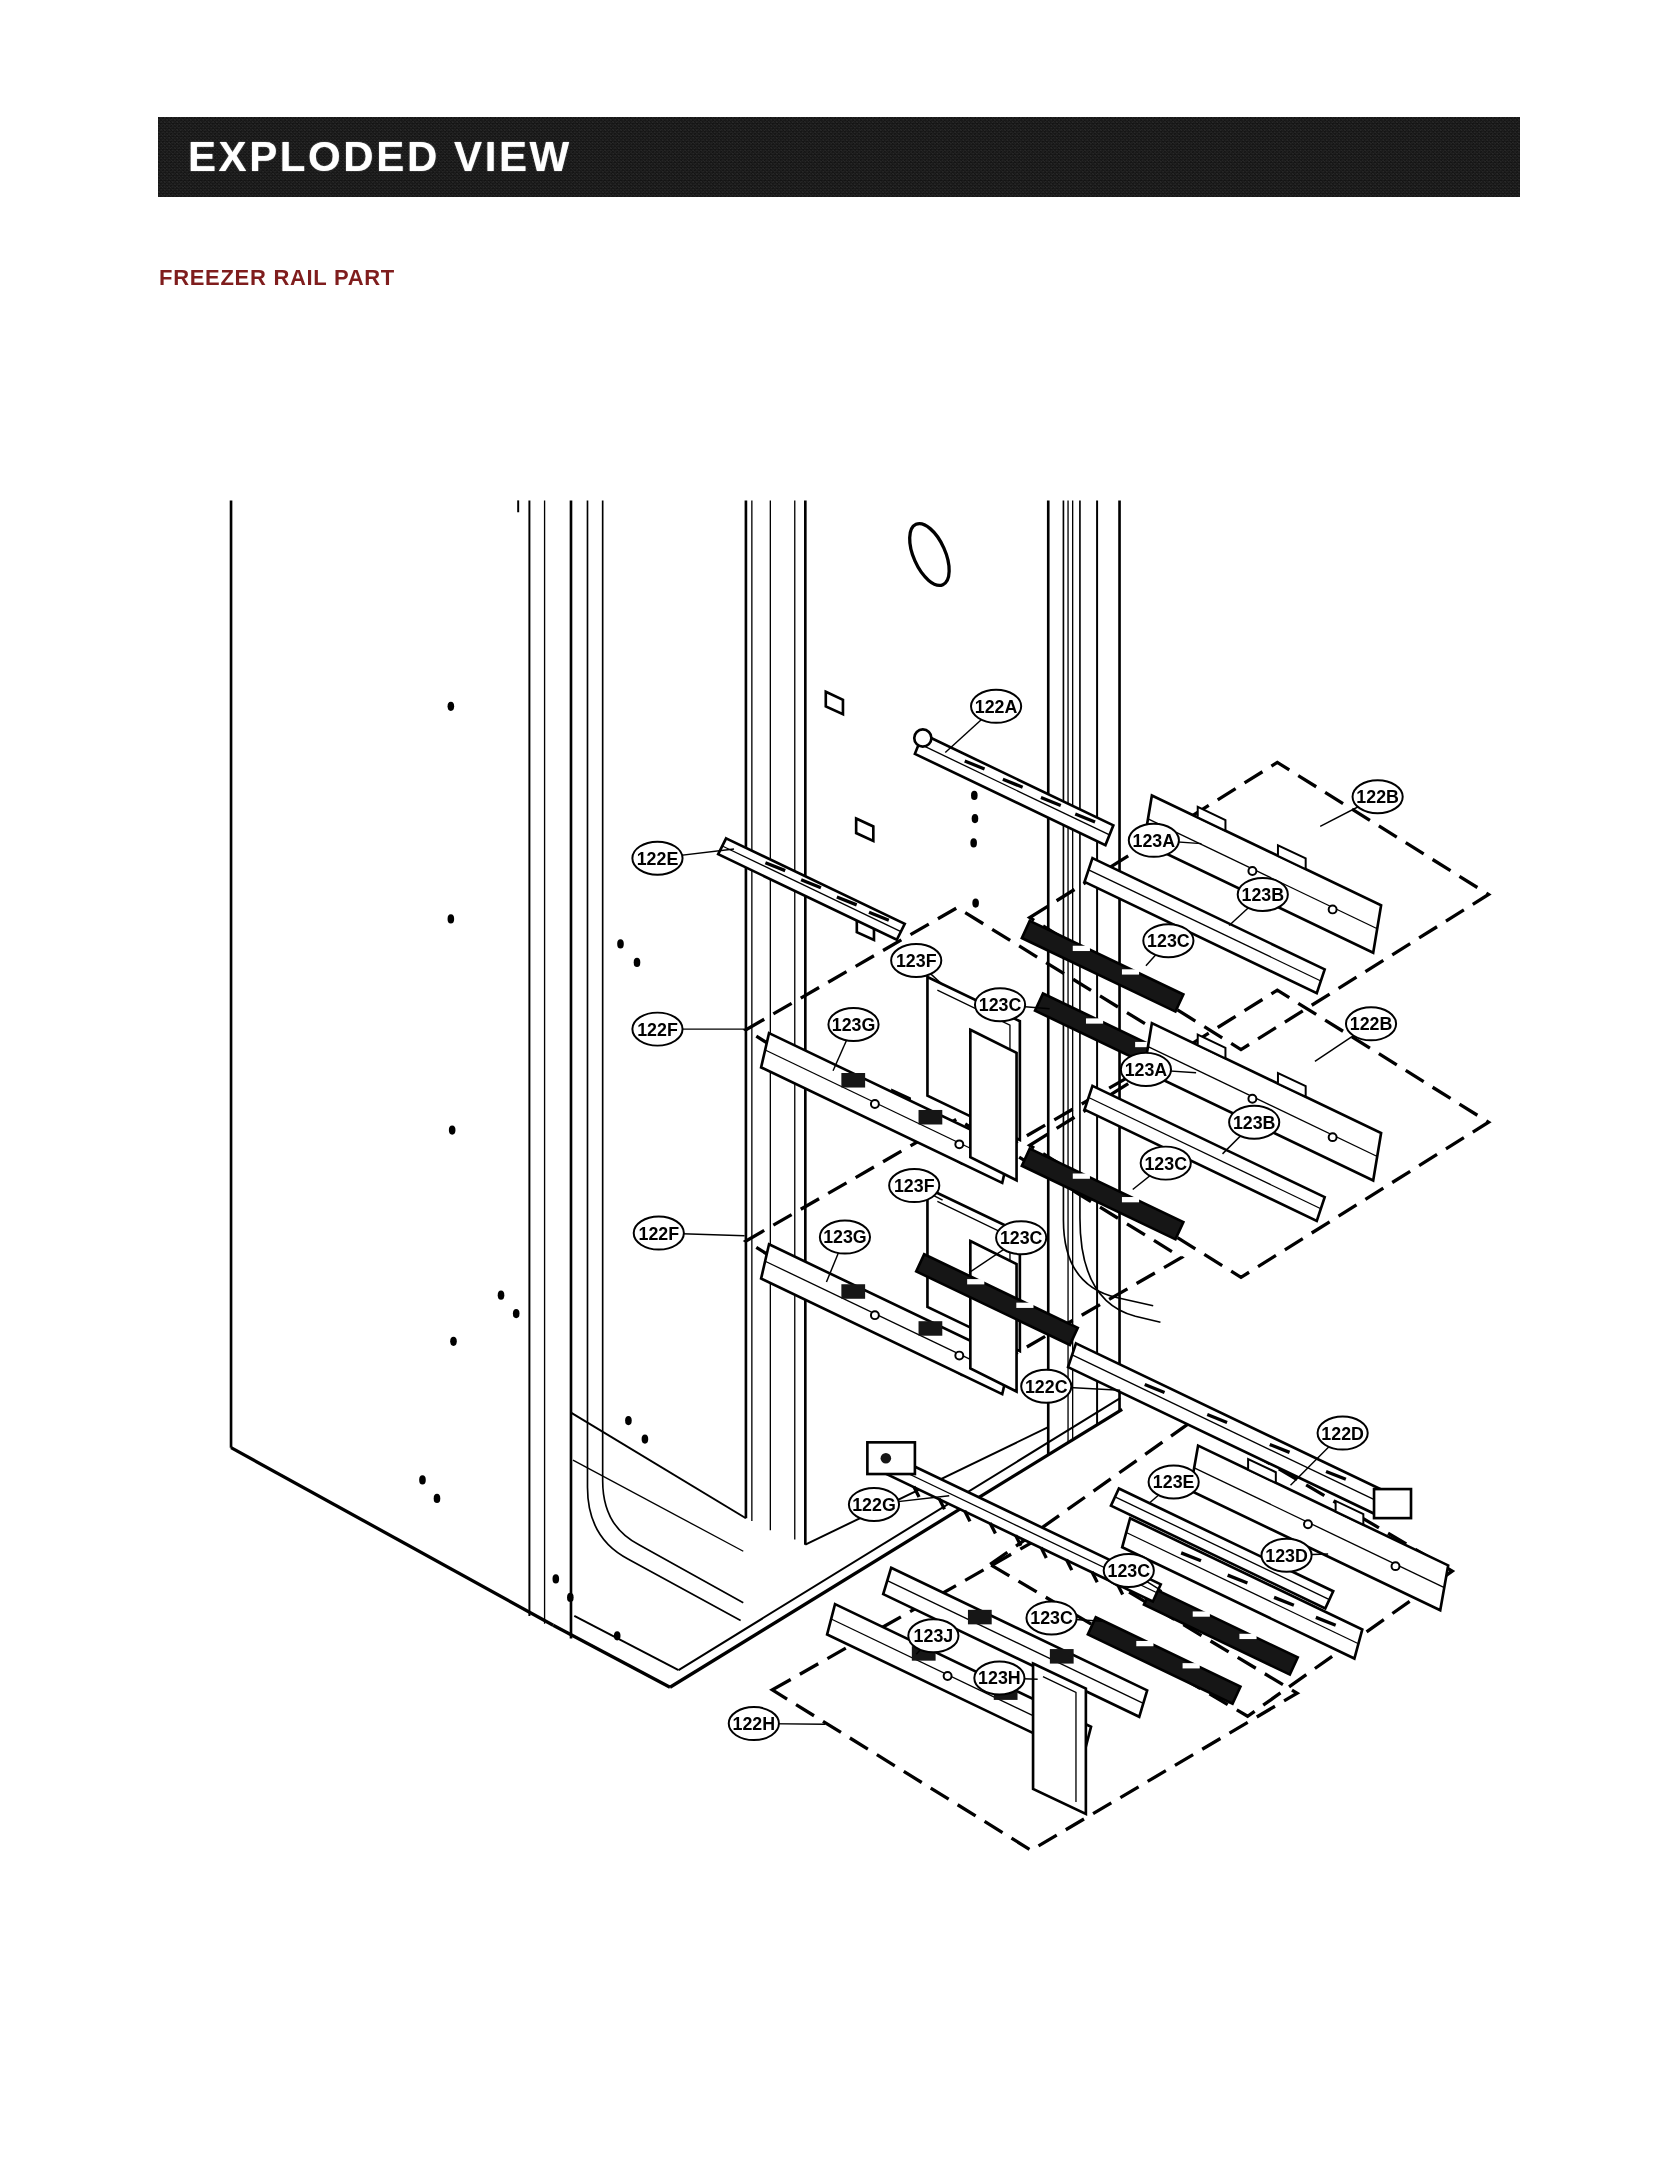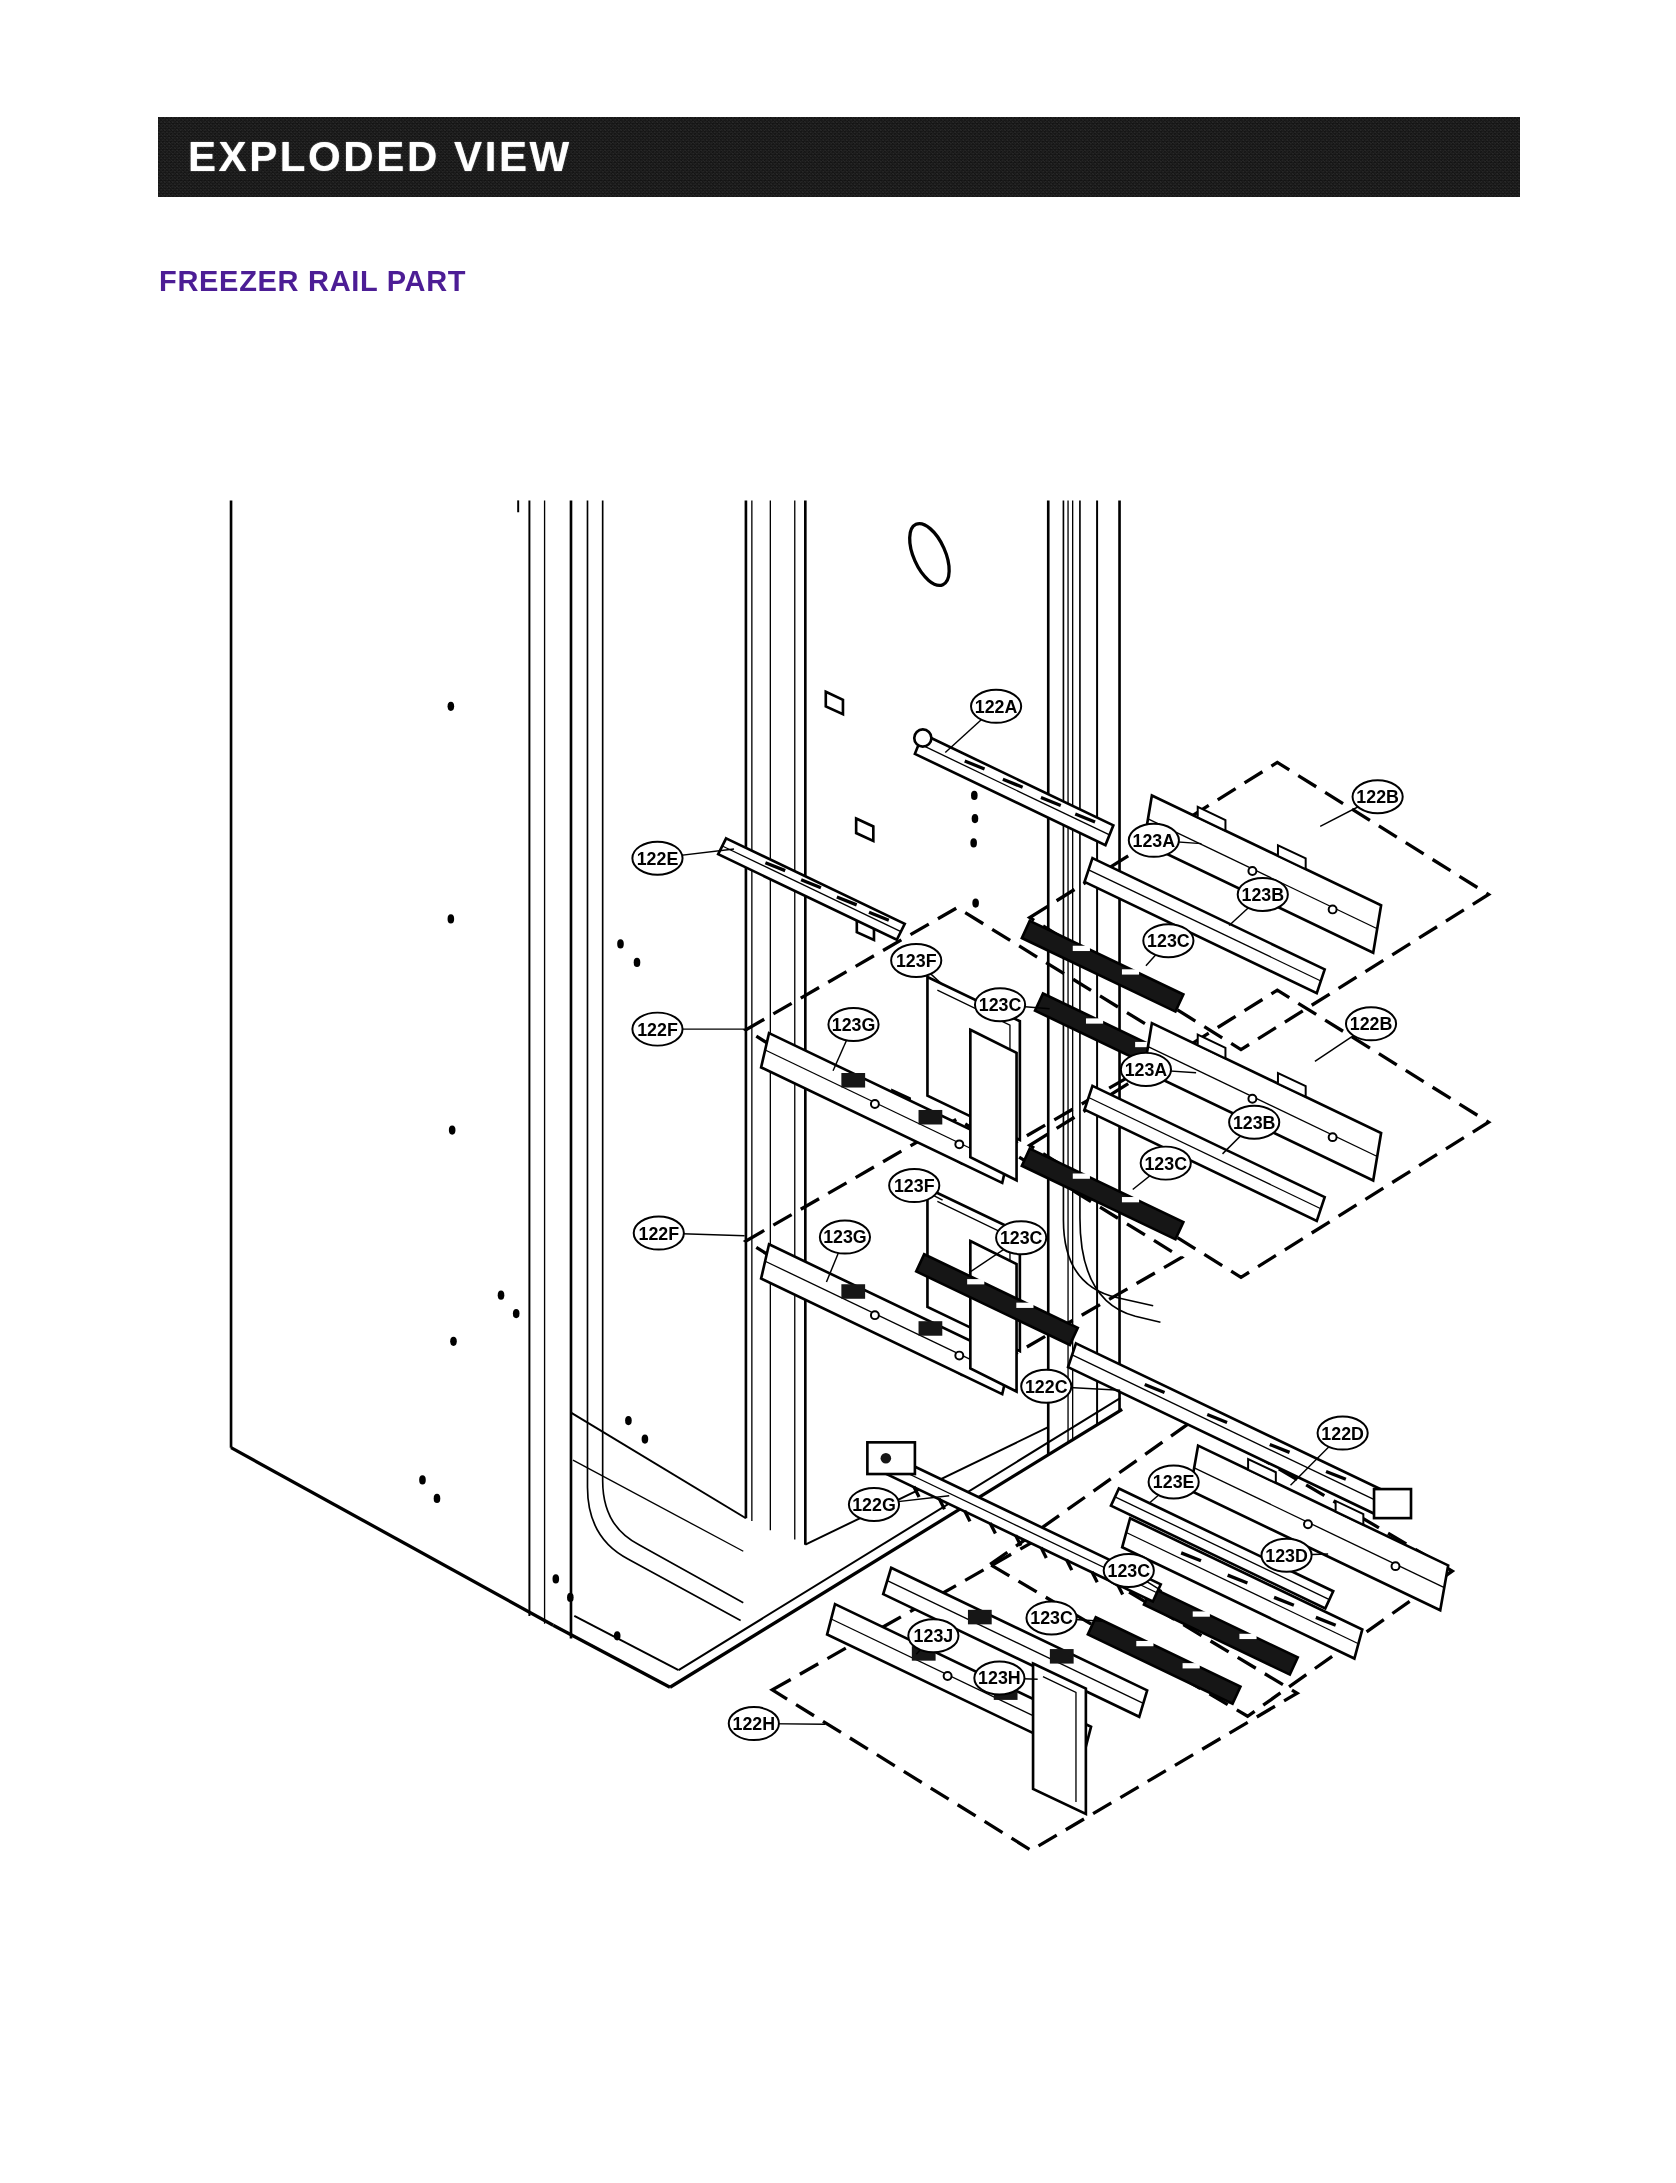--- a/index.html
+++ b/index.html
@@ -23,21 +23,21 @@
     display:flex;align-items:center;
   }
   .banner-title{
     color:#ffffff;font-size:42px;font-weight:bold;letter-spacing:2.6px;
     padding-left:30px;line-height:1;
     text-shadow:0 0 1.3px rgba(255,255,255,.65);
     white-space:nowrap;
   }
   .section-title{
     position:absolute;left:159px;top:265px;
-    color:#4c1d95;font-size:29px;font-weight:bold;letter-spacing:0.7px;
+    color:#7f1d1d;font-size:22px;font-weight:bold;letter-spacing:0.7px;
     white-space:nowrap;
   }
   svg.diagram{position:absolute;left:0;top:0;}
   text.callout-label{
     font-family:"Liberation Sans", sans-serif;
     font-weight:bold;font-size:27px;fill:#000;
   }
 </style>
 </head>
 <body>

